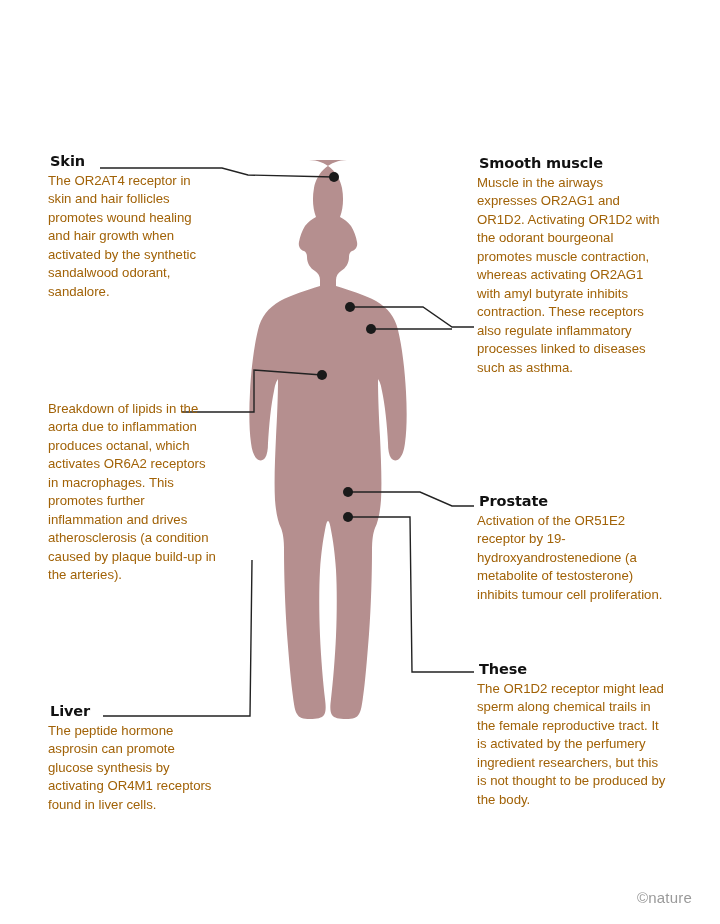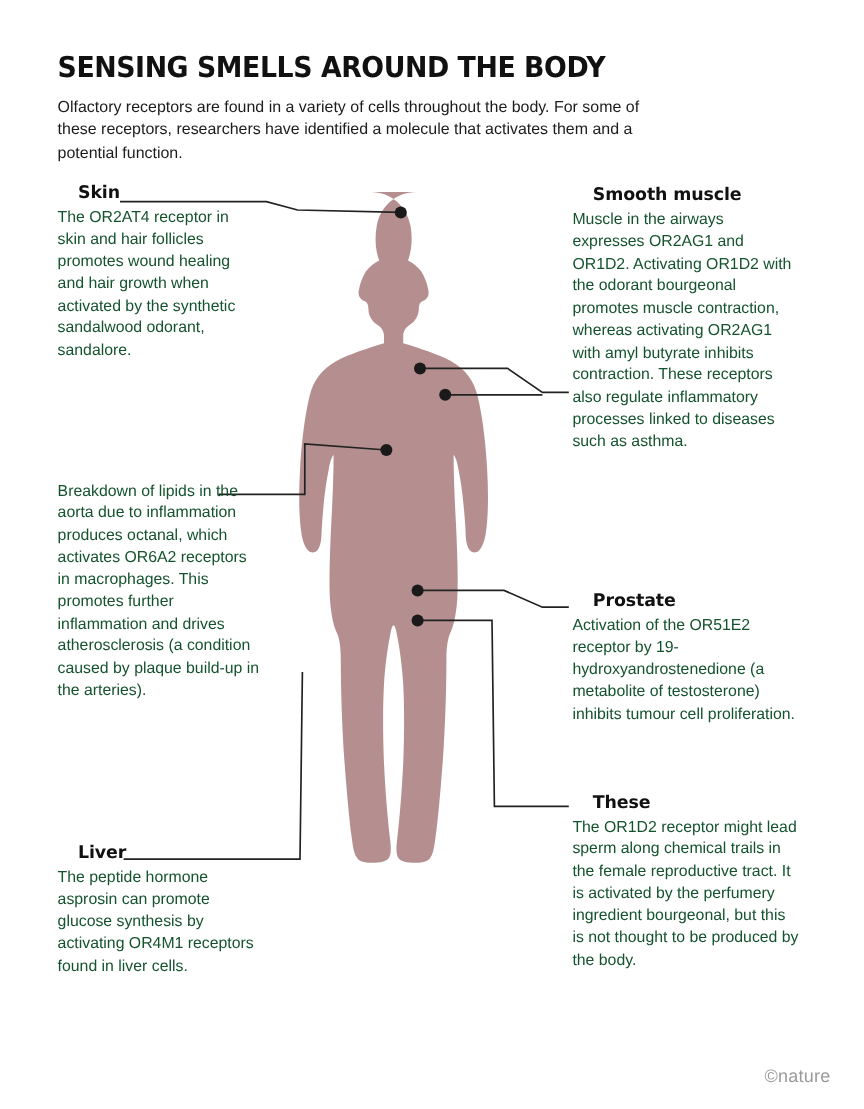--- a/index.html
+++ b/index.html
@@ -57,29 +57,29 @@
   }
 
   
   .anno {
     position: absolute;
   }
   .anno h3 {
     font-family: "DejaVu Sans", sans-serif;
     font-weight: 700;
     font-size: 14.5px;
-    margin: 0 0 3px 17px;
+    margin: 0 0 3px 2px;
     color: #111111;
     letter-spacing: -0.1px;
   }
   .anno p {
     font-size: 13.2px;
     line-height: 1.40;
     margin: 0;
-    color: #14532d;
+    color: #a16207;
   }
 
   .a-skin       { left: 48px;  top: 153px; width: 165px; }
   .a-macro      { left: 48px;  top: 400px; width: 170px; }
   .a-liver      { left: 48px;  top: 703px; width: 165px; }
   .a-smooth     { left: 477px; top: 155px; width: 185px; }
   .a-prostate   { left: 477px; top: 493px; width: 190px; }
   .a-sperm      { left: 477px; top: 661px; width: 190px; }
 
   .credit {
@@ -89,24 +89,20 @@
     font-size: 15px;
     color: #9a9a9a;
     letter-spacing: 0.2px;
   }
 </style>
 </head>
 <body>
 
 <div class="page">
 
-  <div class="header">
-    <h1 class="title">SENSING SMELLS AROUND THE BODY</h1>
-    <p class="subtitle">Olfactory receptors are found in a variety of cells throughout the body. For some of these receptors, researchers have identified a molecule that activates them and a potential function.</p>
-  </div>
 
   <svg class="figure-layer" viewBox="0 0 720 924" xmlns="http://www.w3.org/2000/svg">
 
     <g>
       <path fill="#b58f8f" d="
         M347,160
         c-17,0 -30,12 -33,28
         c-2,11 -1,21 2,29
         c-4,2 -8,5 -11,9
         c-3,5 -5,10 -6,16
@@ -220,18 +216,18 @@
     <p>Muscle in the airways expresses OR2AG1 and OR1D2. Activating OR1D2 with the odorant bourgeonal promotes muscle contraction, whereas activating OR2AG1 with amyl butyrate inhibits contraction. These receptors also regulate inflammatory processes linked to diseases such as asthma.</p>
   </div>
 
   <div class="anno a-prostate">
     <h3>Prostate</h3>
     <p>Activation of the OR51E2 receptor by 19-hydroxyandrostenedione (a metabolite of testosterone) inhibits tumour cell proliferation.</p>
   </div>
 
   <div class="anno a-sperm">
     <h3>These</h3>
-    <p>The OR1D2 receptor might lead sperm along chemical trails in the female reproductive tract. It is activated by the perfumery ingredient bourgeonal, but this is not thought to be produced by the body.</p>
+    <p>The OR1D2 receptor might lead sperm along chemical trails in the female reproductive tract. It is activated by the perfumery ingredient researchers, but this is not thought to be produced by the body.</p>
   </div>
 
   <div class="credit">©nature</div>
 
 </div>
 
 </body></html>

